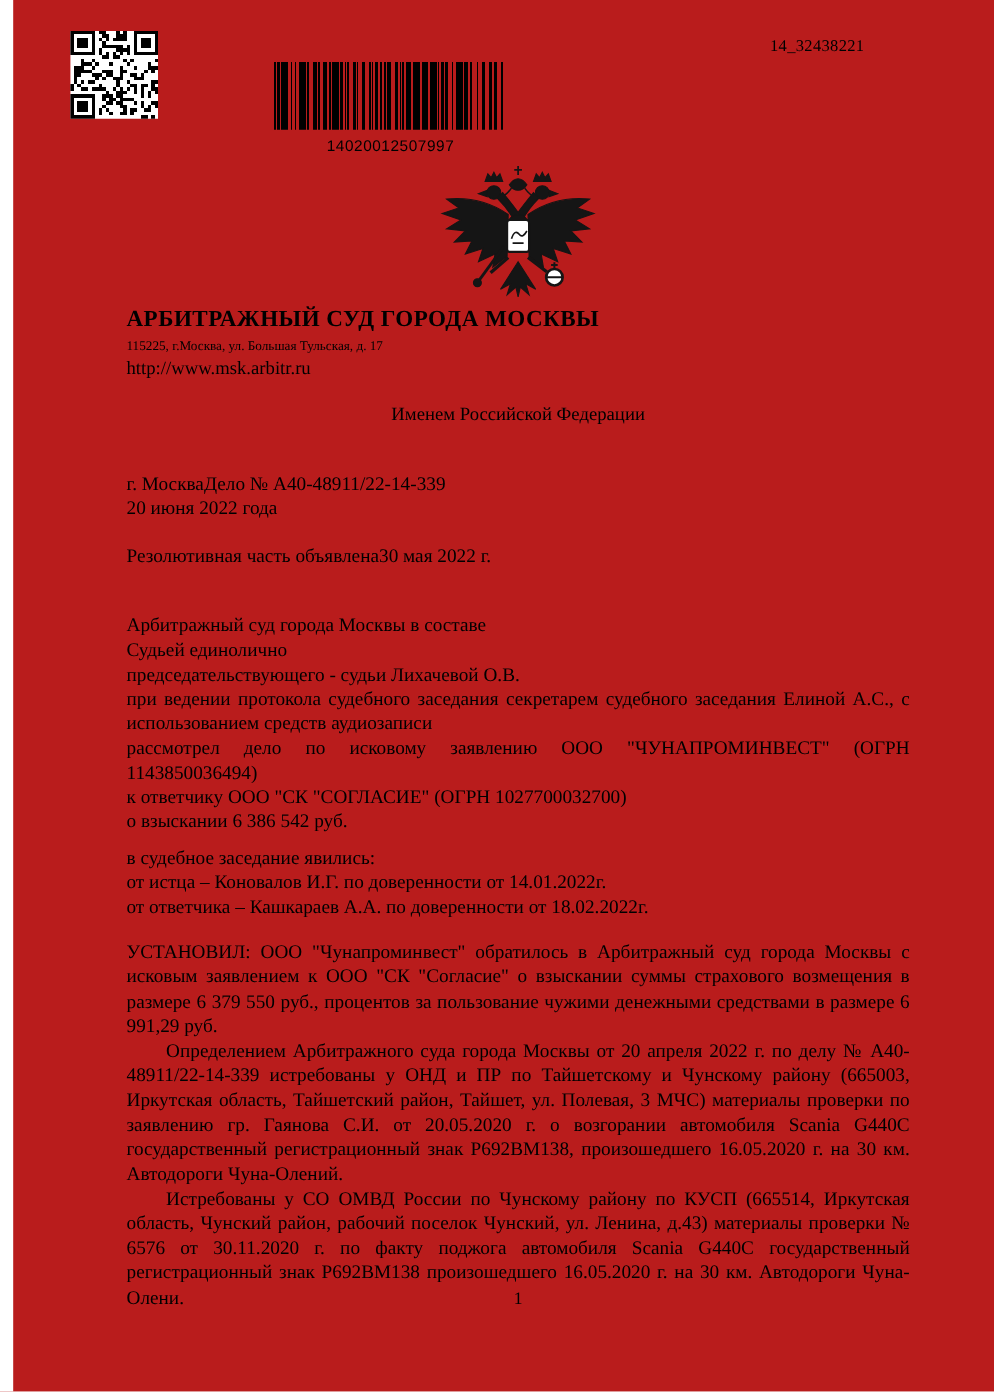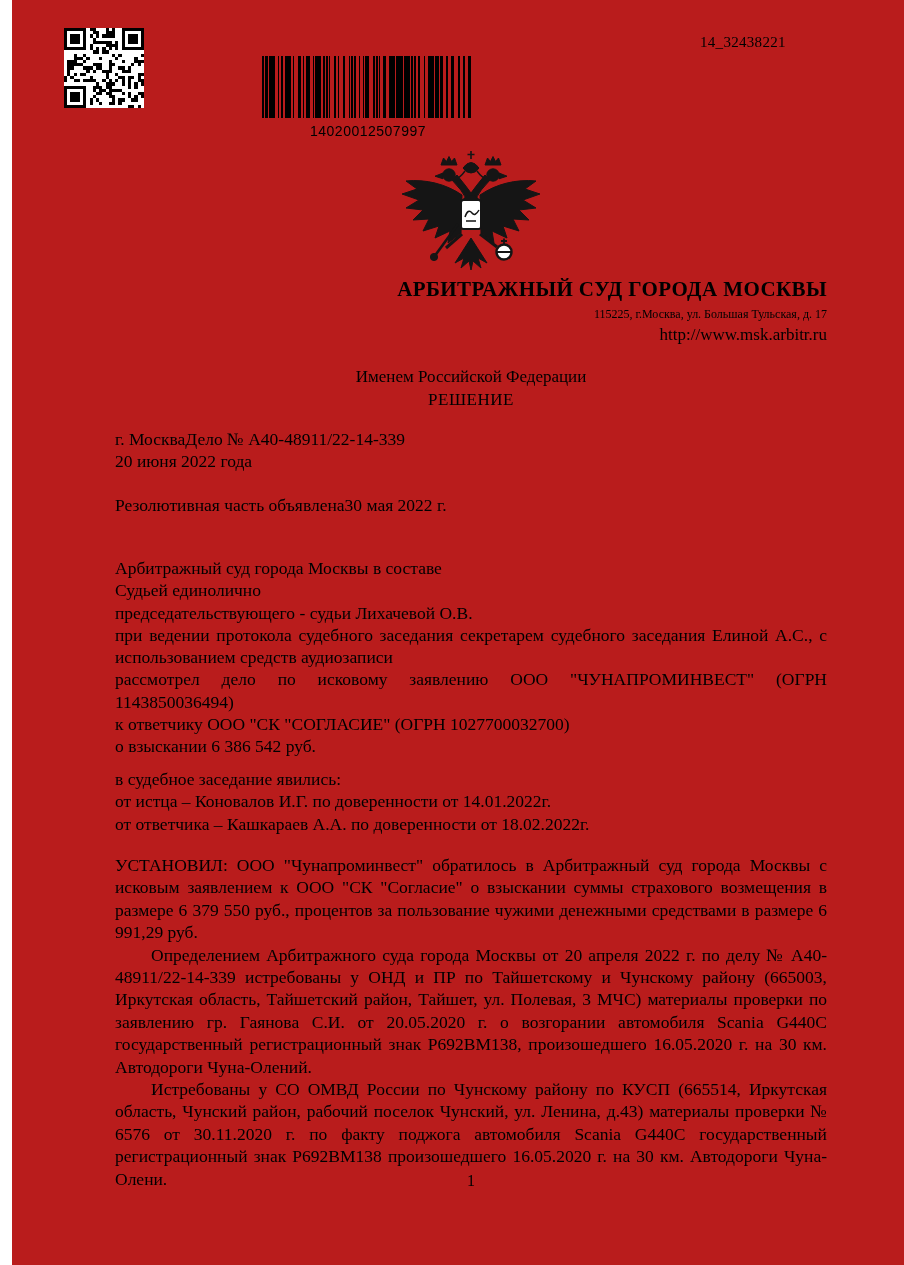--- a/index.html
+++ b/index.html
@@ -3,27 +3,27 @@
 <meta charset="utf-8">
 <style>
   html,body{margin:0;padding:0;background:#ffffff;}
   body{width:904px;height:1265px;overflow:hidden;color:#000;
        font-family:"Liberation Serif","DejaVu Serif",serif;}
   .page{position:relative;width:904px;height:1265px;background:#b91c1c;margin-left:12px;}
 
   .qr{position:absolute;left:52px;top:28px;width:80px;height:80px;}
   .doc-id{position:absolute;left:688px;top:34px;font-size:15px;letter-spacing:0.3px;}
 
-  .barcode-wrap{position:absolute;left:250px;top:56px;width:212px;text-align:center;}
+  .barcode-wrap{position:absolute;left:237px;top:56px;width:212px;text-align:center;}
   .barcode-num{font-family:"Liberation Sans","DejaVu Sans",sans-serif;font-size:14px;
                letter-spacing:0.5px;margin-top:1px;}
 
   .emblem{position:absolute;left:103px;top:150px;width:712px;display:flex;justify-content:center;}
 
-  .header-block{position:absolute;left:103px;top:277px;width:712px;text-align:right;}
+  .header-block{position:absolute;left:103px;top:277px;width:712px;text-align:left;}
   .court-name{font-size:21px;font-weight:bold;letter-spacing:0.4px;}
   .court-address{font-size:12px;margin-top:5px;}
   .court-url{font-size:17px;margin-top:3px;}
 
   .name-of{position:absolute;left:103px;top:367px;width:712px;text-align:center;font-size:17px;}
   .doc-type{margin-top:3px;letter-spacing:0.5px;}
 
   .case-block{position:absolute;left:103px;top:428px;width:712px;font-size:17.5px;line-height:22.4px;}
   .row{display:flex;}
 
@@ -325,21 +325,20 @@
   </div>
 
   <div class="header-block">
     <div class="court-name">АРБИТРАЖНЫЙ СУД ГОРОДА МОСКВЫ</div>
     <div class="court-address">115225, г.Москва, ул. Большая Тульская, д. 17</div>
     <div class="court-url">http://www.msk.arbitr.ru</div>
   </div>
 
   <div class="name-of">
     <div>Именем Российской Федерации</div>
-    <div class="doc-type">РЕШЕНИЕ</div>
   </div>
 
   <div class="case-block">
     <div class="row">
       <span>г. Москва</span>
       <span>Дело № А40-48911/22-14-339</span>
     </div>
     <div>20 июня 2022 года</div>
   </div>
 

